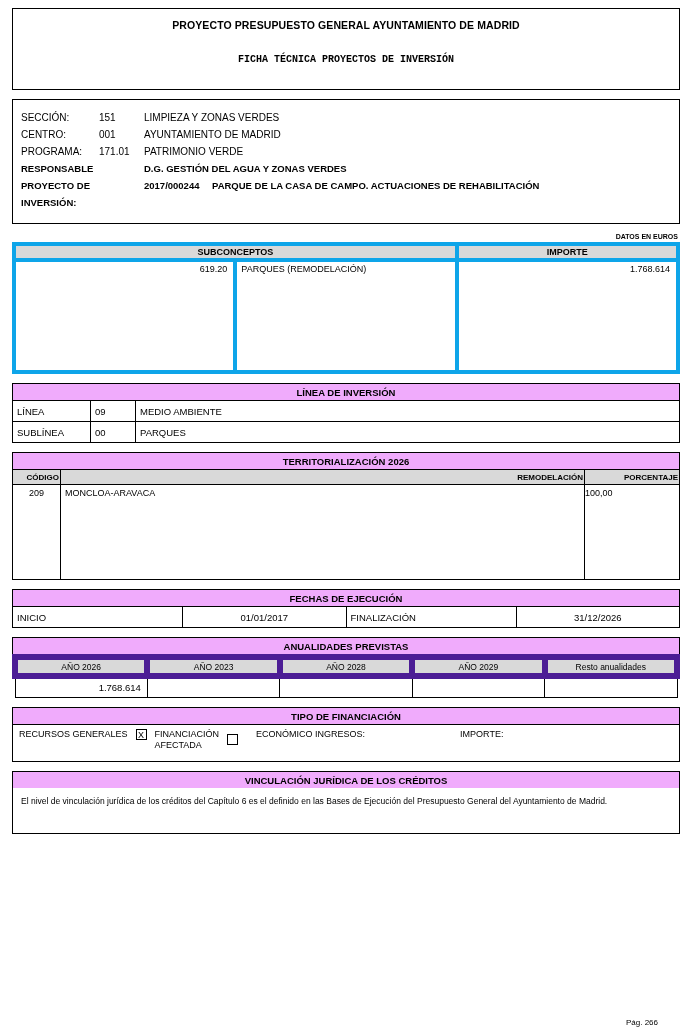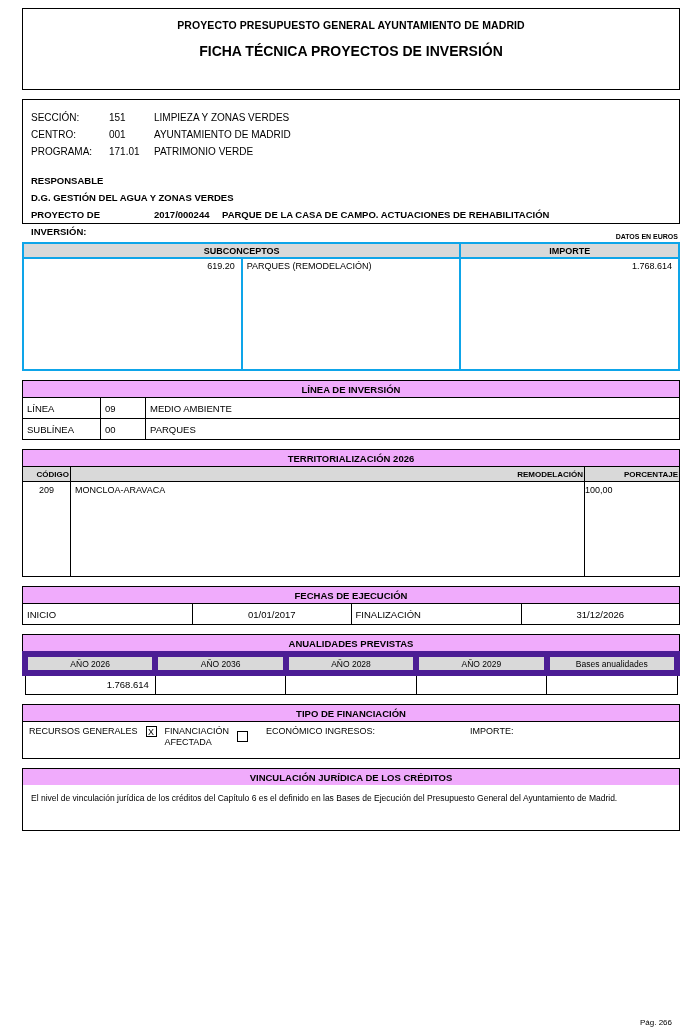--- a/index.html
+++ b/index.html
@@ -12,21 +12,21 @@
     width: 690px;
     height: 1035px;
     font-family: "Liberation Sans", sans-serif;
     color: #000000;
     font-size: 9.5px;
     position: relative;
   }
   .page {
     width: 690px;
     height: 1035px;
-    padding: 8px 10px 0 22px;
+    padding: 8px 10px 0 12px;
     position: relative;
   }
   .box {
     border: 1px solid #000;
     background: #fff;
   }
   .mb { margin-bottom: 9px; }
 
   
   .header-box {
@@ -34,38 +34,39 @@
     padding-top: 10px;
     text-align: center;
   }
   .header-title {
     font-weight: bold;
     font-size: 10.5px;
     letter-spacing: 0.1px;
   }
   .header-sub {
     font-weight: bold;
-    font-size: 14px;
-    margin-top: 12px;
+    font-size: 10px;
+    margin-top: 23px;
+    font-family: Liberation Mono, monospace;
   }
 
   
   .ident-box {
     padding: 9px 8px 10px 8px;
     font-size: 10px;
     height: 125px;
   }
   .ident-row {
     display: flex;
     line-height: 17px;
   }
   .ident-label { width: 78px; }
   .ident-code { width: 45px; }
   .ident-value { flex: 1; }
-  .ident-row.resp { margin-top: 12px; font-weight: bold; font-size: 9.5px; flex-direction: column;}
+  .ident-row.resp { font-weight: bold; font-size: 9.5px;}
   .ident-row.resp .ident-label { width: 123px; }
   .ident-row.proy { font-weight: bold; font-size: 9.5px; }
   .ident-row.proy .ident-label { width: 123px; }
   .ident-row.proy .ident-code { width: 68px; }
 
   
   .datos-euros {
     text-align: right;
     font-weight: bold;
     font-size: 7px;
@@ -73,21 +74,21 @@
     padding-right: 2px;
   }
 
   
   .sub-table {
     width: 100%;
     border-collapse: collapse;
     table-layout: fixed;
   }
   .sub-table th, .sub-table td {
-    border: 2px solid #0ea5e9;
+    border: 4px solid #0ea5e9;
     font-size: 9px;
   }
   .sub-head th {
     background: #d9d9d9;
     font-weight: bold;
     text-align: center;
     height: 15px;
     font-size: 9px;
   }
   .sub-table td.code {
@@ -226,21 +227,21 @@
     border-top: none;
     padding: 6px 8px 8px 8px;
     font-size: 8.5px;
     line-height: 15px;
     min-height: 46px;
   }
 
   
   .footer {
     position: absolute;
-    right: 18px;
+    right: 32px;
     bottom: 8px;
     font-size: 8px;
   }
 </style>
 </head>
 <body>
 
 <div class="page">
 
   <div class="box header-box mb">
@@ -340,24 +341,24 @@
     </tbody>
       </table>
   </div>
 
   <div class="mb">
     <div class="banner">ANUALIDADES PREVISTAS</div>
     <table class="anu-table">
       <tbody>
           <tr>
         <th>AÑO 2026</th>
-        <th>AÑO 2036</th>
+        <th>AÑO 2023</th>
         <th>AÑO 2028</th>
         <th>AÑO 2029</th>
-        <th>Bases anualidades</th>
+        <th>Resto anualidades</th>
       </tr>
       <tr>
         <td>1.768.614</td>
         <td></td>
         <td></td>
         <td></td>
         <td></td>
       </tr>
     </tbody>
       </table>

